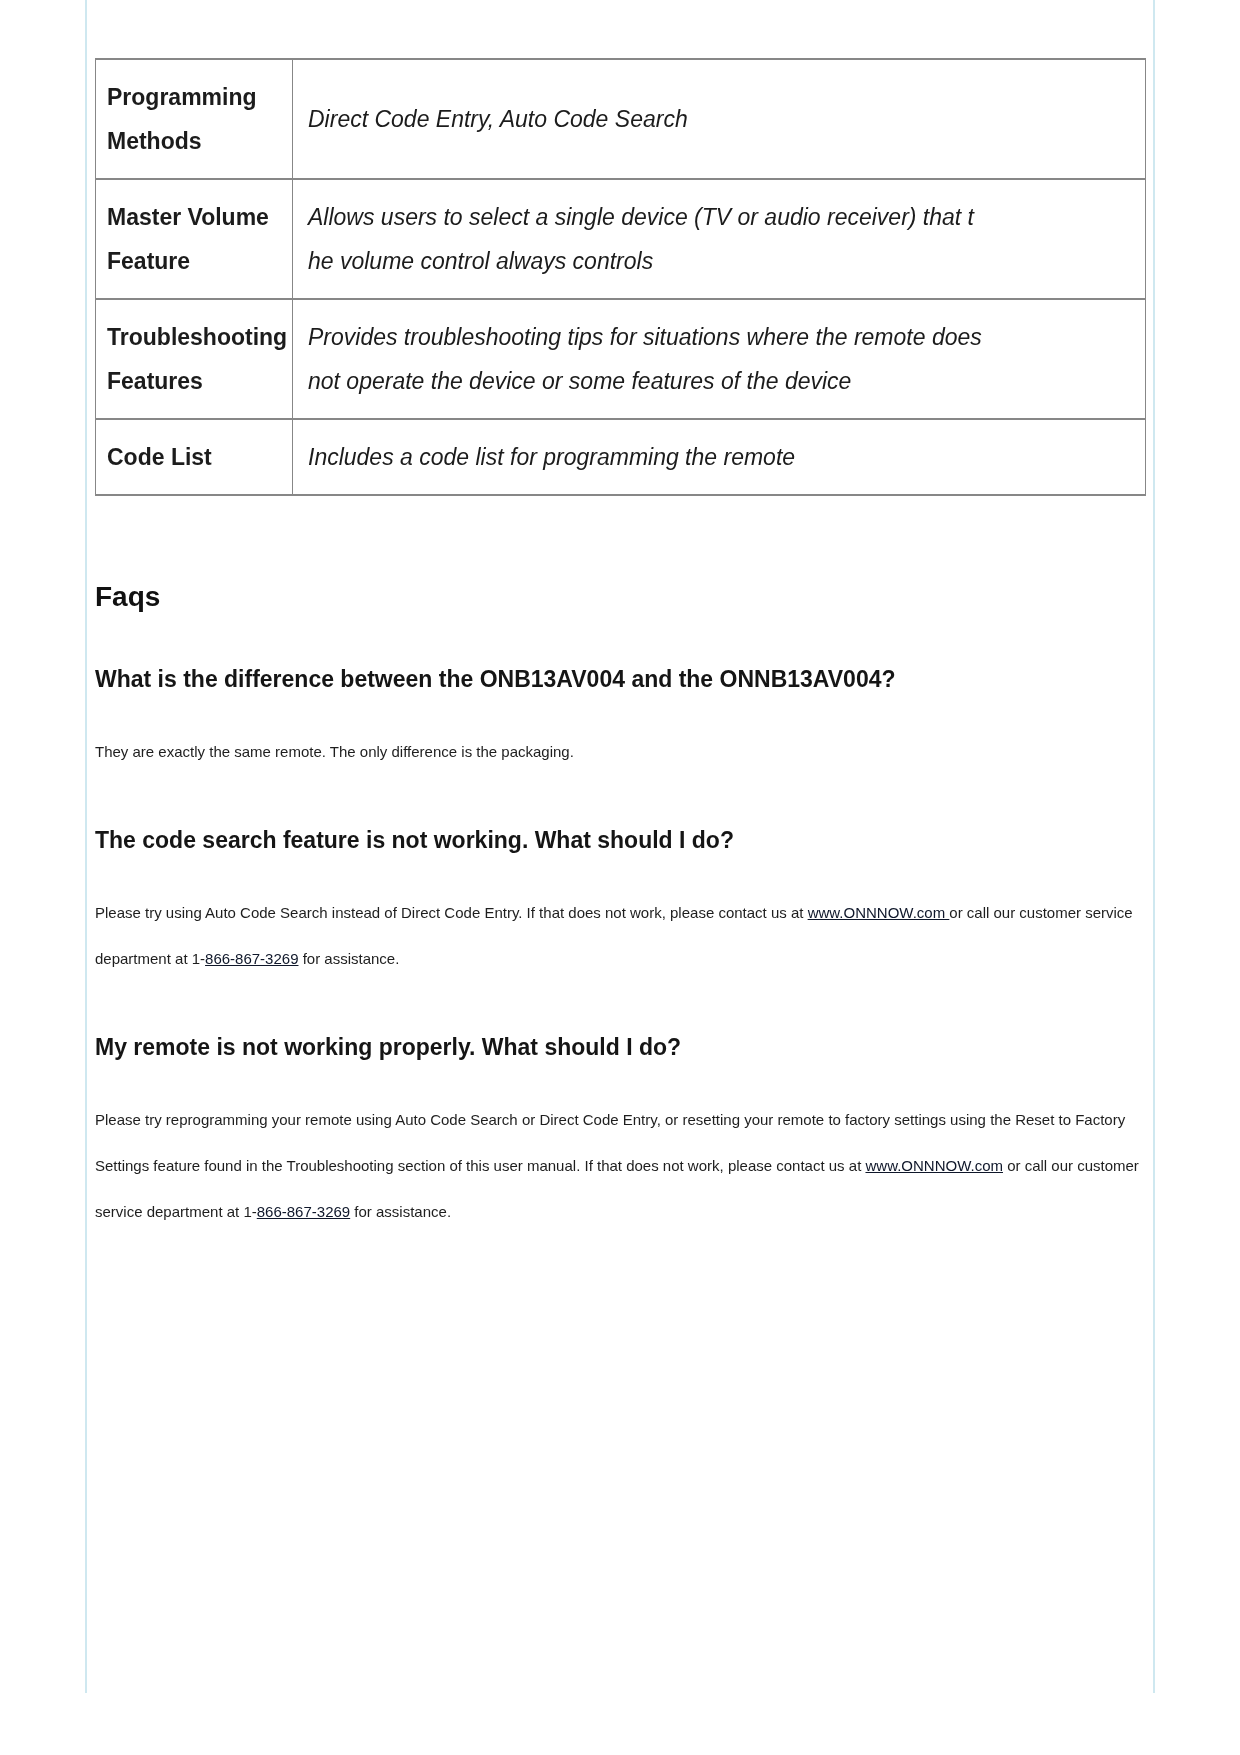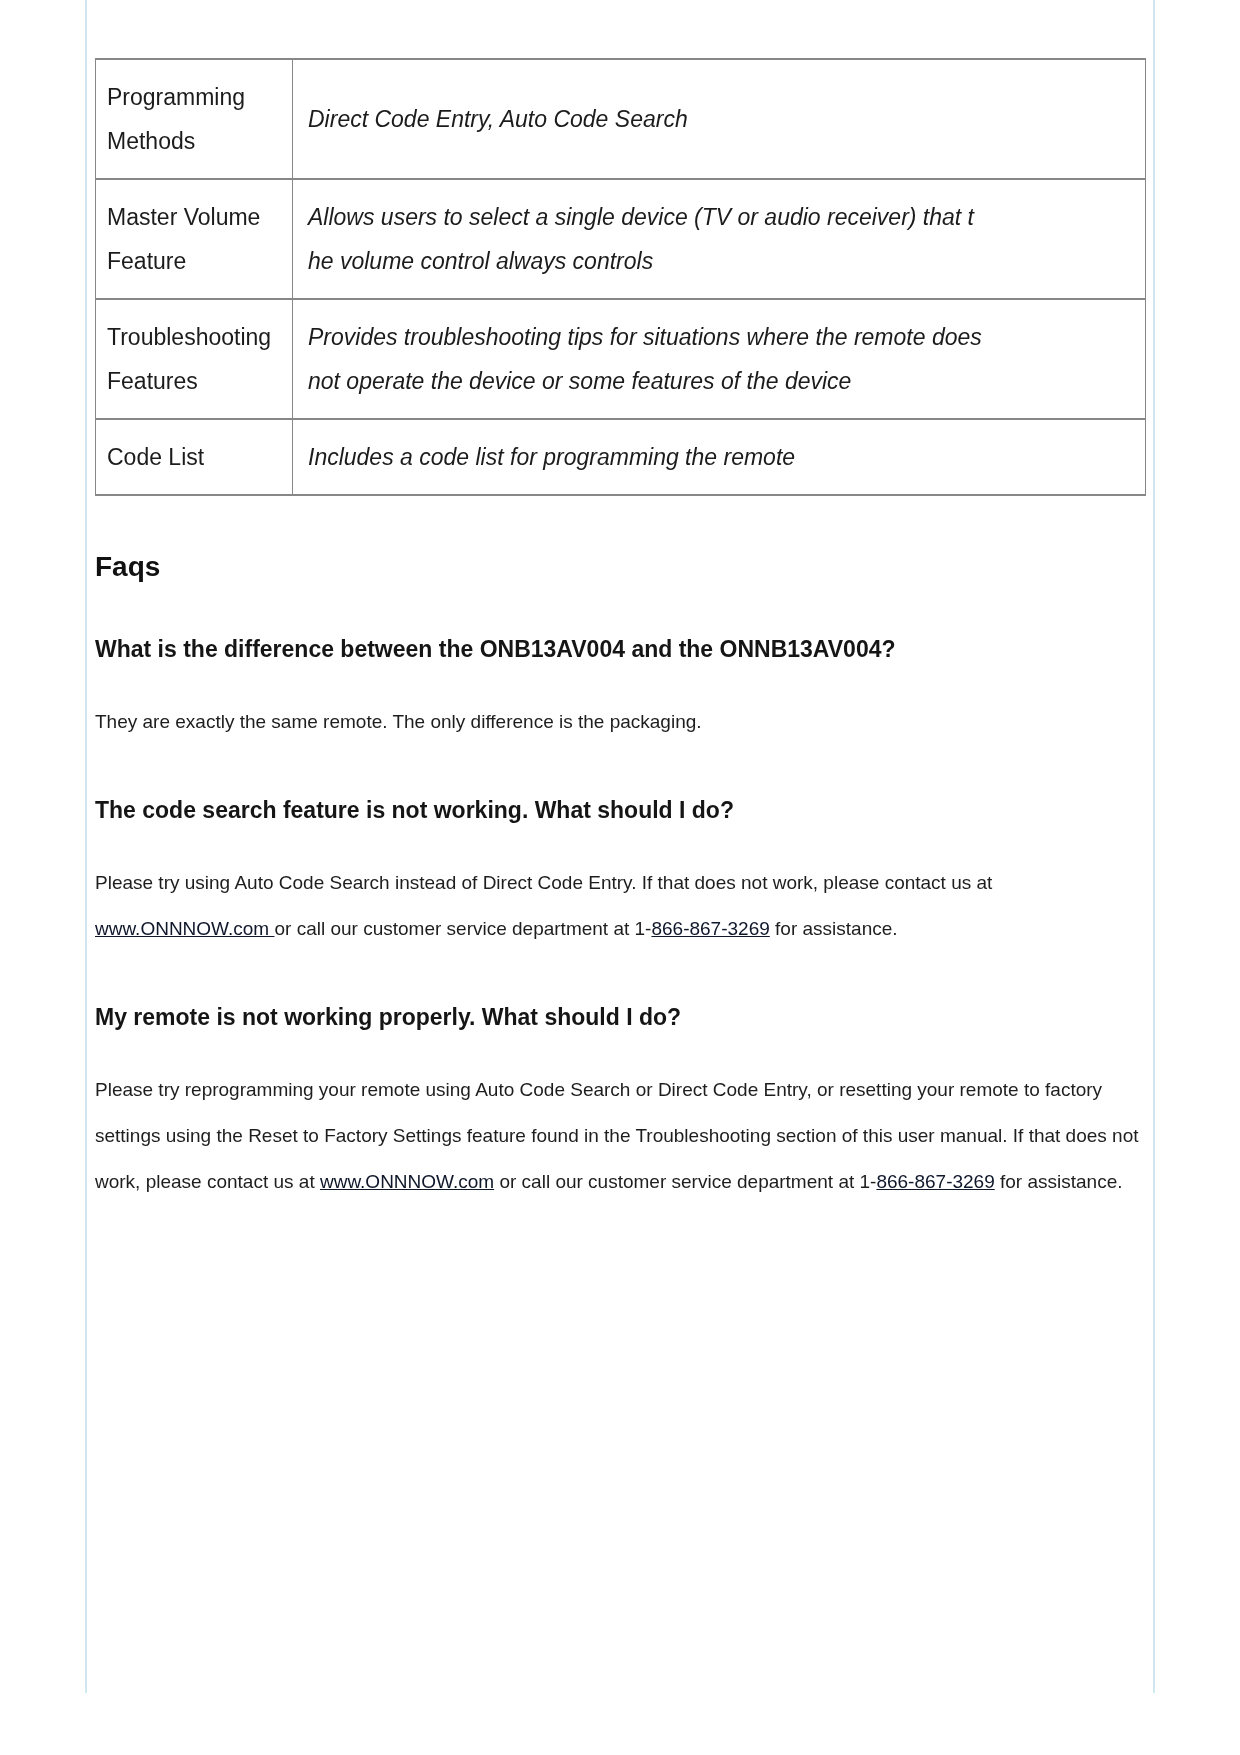--- a/index.html
+++ b/index.html
@@ -34,42 +34,43 @@
     border-bottom-width: 2px;
     font-size: 23px;
     line-height: 44px;
     vertical-align: middle;
     white-space: pre-line;
     color: #1c1c1c;
   }
   td.spec-label {
     width: 197px;
     padding: 15px 8px 15px 11px;
+    font-weight: bold;
   }
   td.spec-value {
     padding: 15px 14px 15px 15px;
     font-style: italic;
   }
   h2.faq-heading {
-    margin-top: 54px;
+    margin-top: 84px;
     font-size: 28px;
     line-height: 34px;
     font-weight: bold;
     color: #111111;
   }
   h3.faq-question {
     margin-top: 50px;
     font-size: 23px;
     line-height: 30px;
     font-weight: bold;
     color: #151515;
   }
   p.faq-answer {
     margin-top: 35px;
-    font-size: 19px;
+    font-size: 15px;
     line-height: 46px;
     color: #1e1e1e;
   }
   p.faq-answer a {
     color: #0f172a;
     cursor: pointer;
   }
 </style>
 </head>
 <body>

